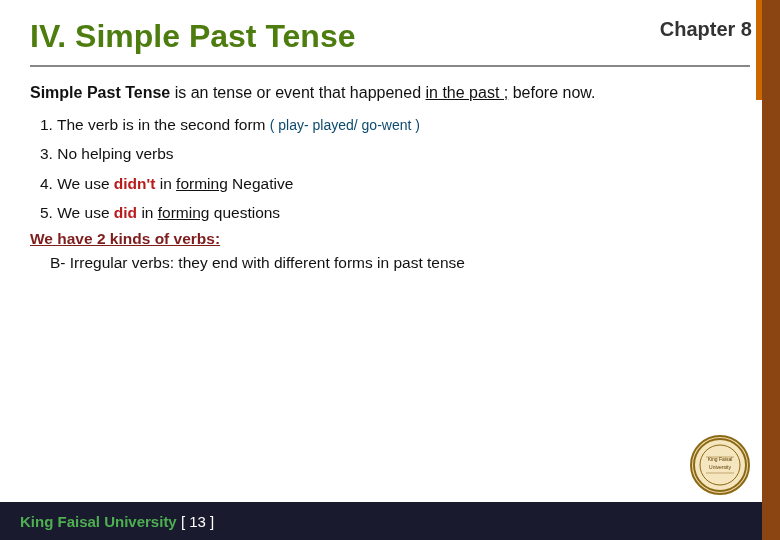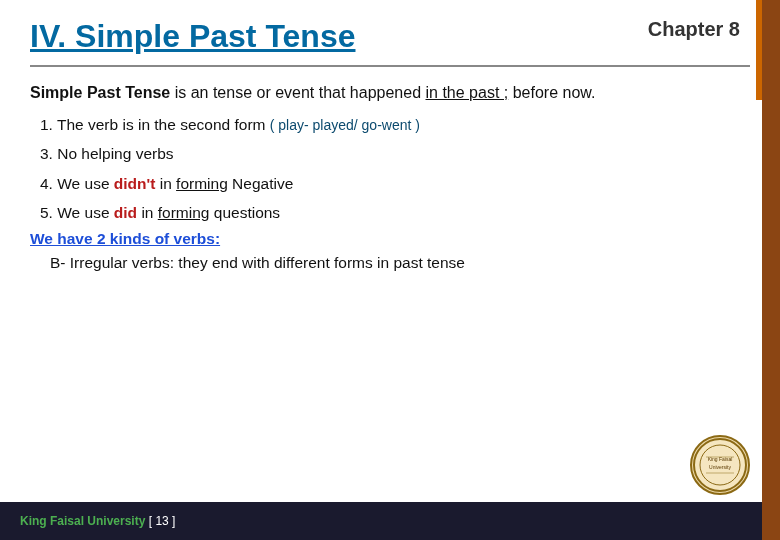--- a/index.html
+++ b/index.html
@@ -39,28 +39,27 @@
 
     
     .header {
       padding: 18px 30px 0 30px;
       position: relative;
     }
 
     .title {
       font-size: 32px;
       font-weight: bold;
-      color: #0369a1;
+      color: #4d7c0f;
       display: inline-block;
-      text-decoration: underline;
     }
 
     .chapter-label {
       position: absolute;
-      right: 40px;
+      right: 28px;
       top: 18px;
       font-size: 20px;
       font-weight: bold;
       color: #333;
     }
 
     .divider {
       margin: 10px 30px 0 30px;
       border: none;
       border-top: 2px solid #888;
@@ -116,21 +115,21 @@
       text-align: center;
     }
 
     .list-item .underline-text {
       text-decoration: underline;
     }
 
     .kinds-line {
       font-size: 15.5px;
       font-weight: bold;
-      color: #1d4ed8;
+      color: #7f1d1d;
       margin-bottom: 6px;
       text-decoration: underline;
       margin-left: 0px;
     }
 
     .a-line {
       font-size: 15.5px;
       color: #111;
       margin-bottom: 5px;
     }
@@ -156,21 +155,21 @@
       right: 18px;
       height: 38px;
       background: #1a1a2e;
       display: flex;
       align-items: center;
       padding: 0 20px;
     }
 
     .footer-text {
       color: #fff;
-      font-size: 12px;
+      font-size: 15px;
     }
 
     .footer-text .green {
       color: #4caf50;
       font-weight: bold;
     }
 
     
     .seal {
       position: absolute;

